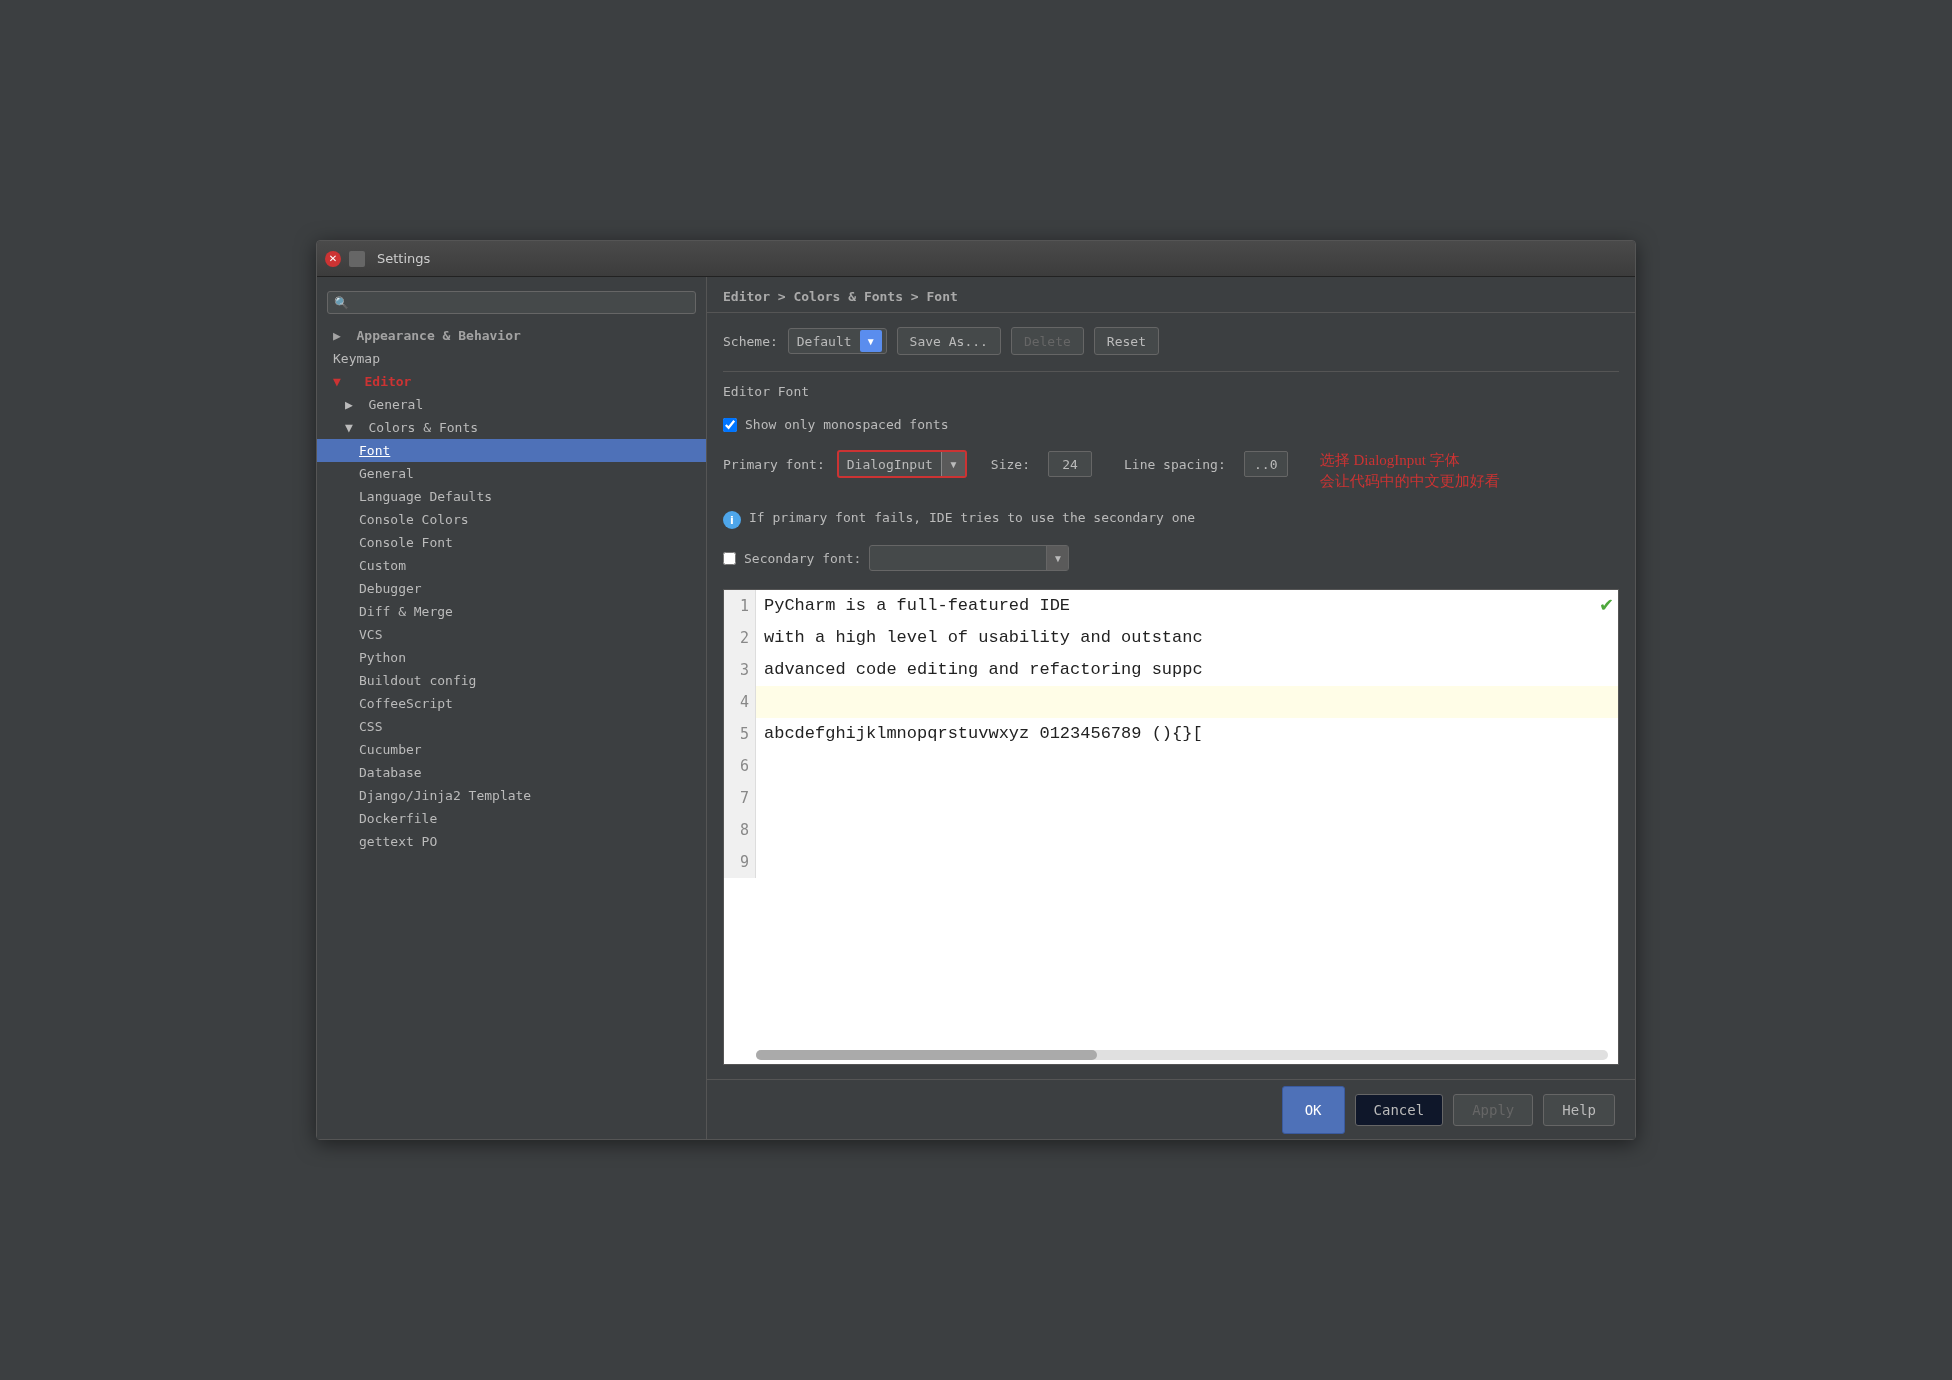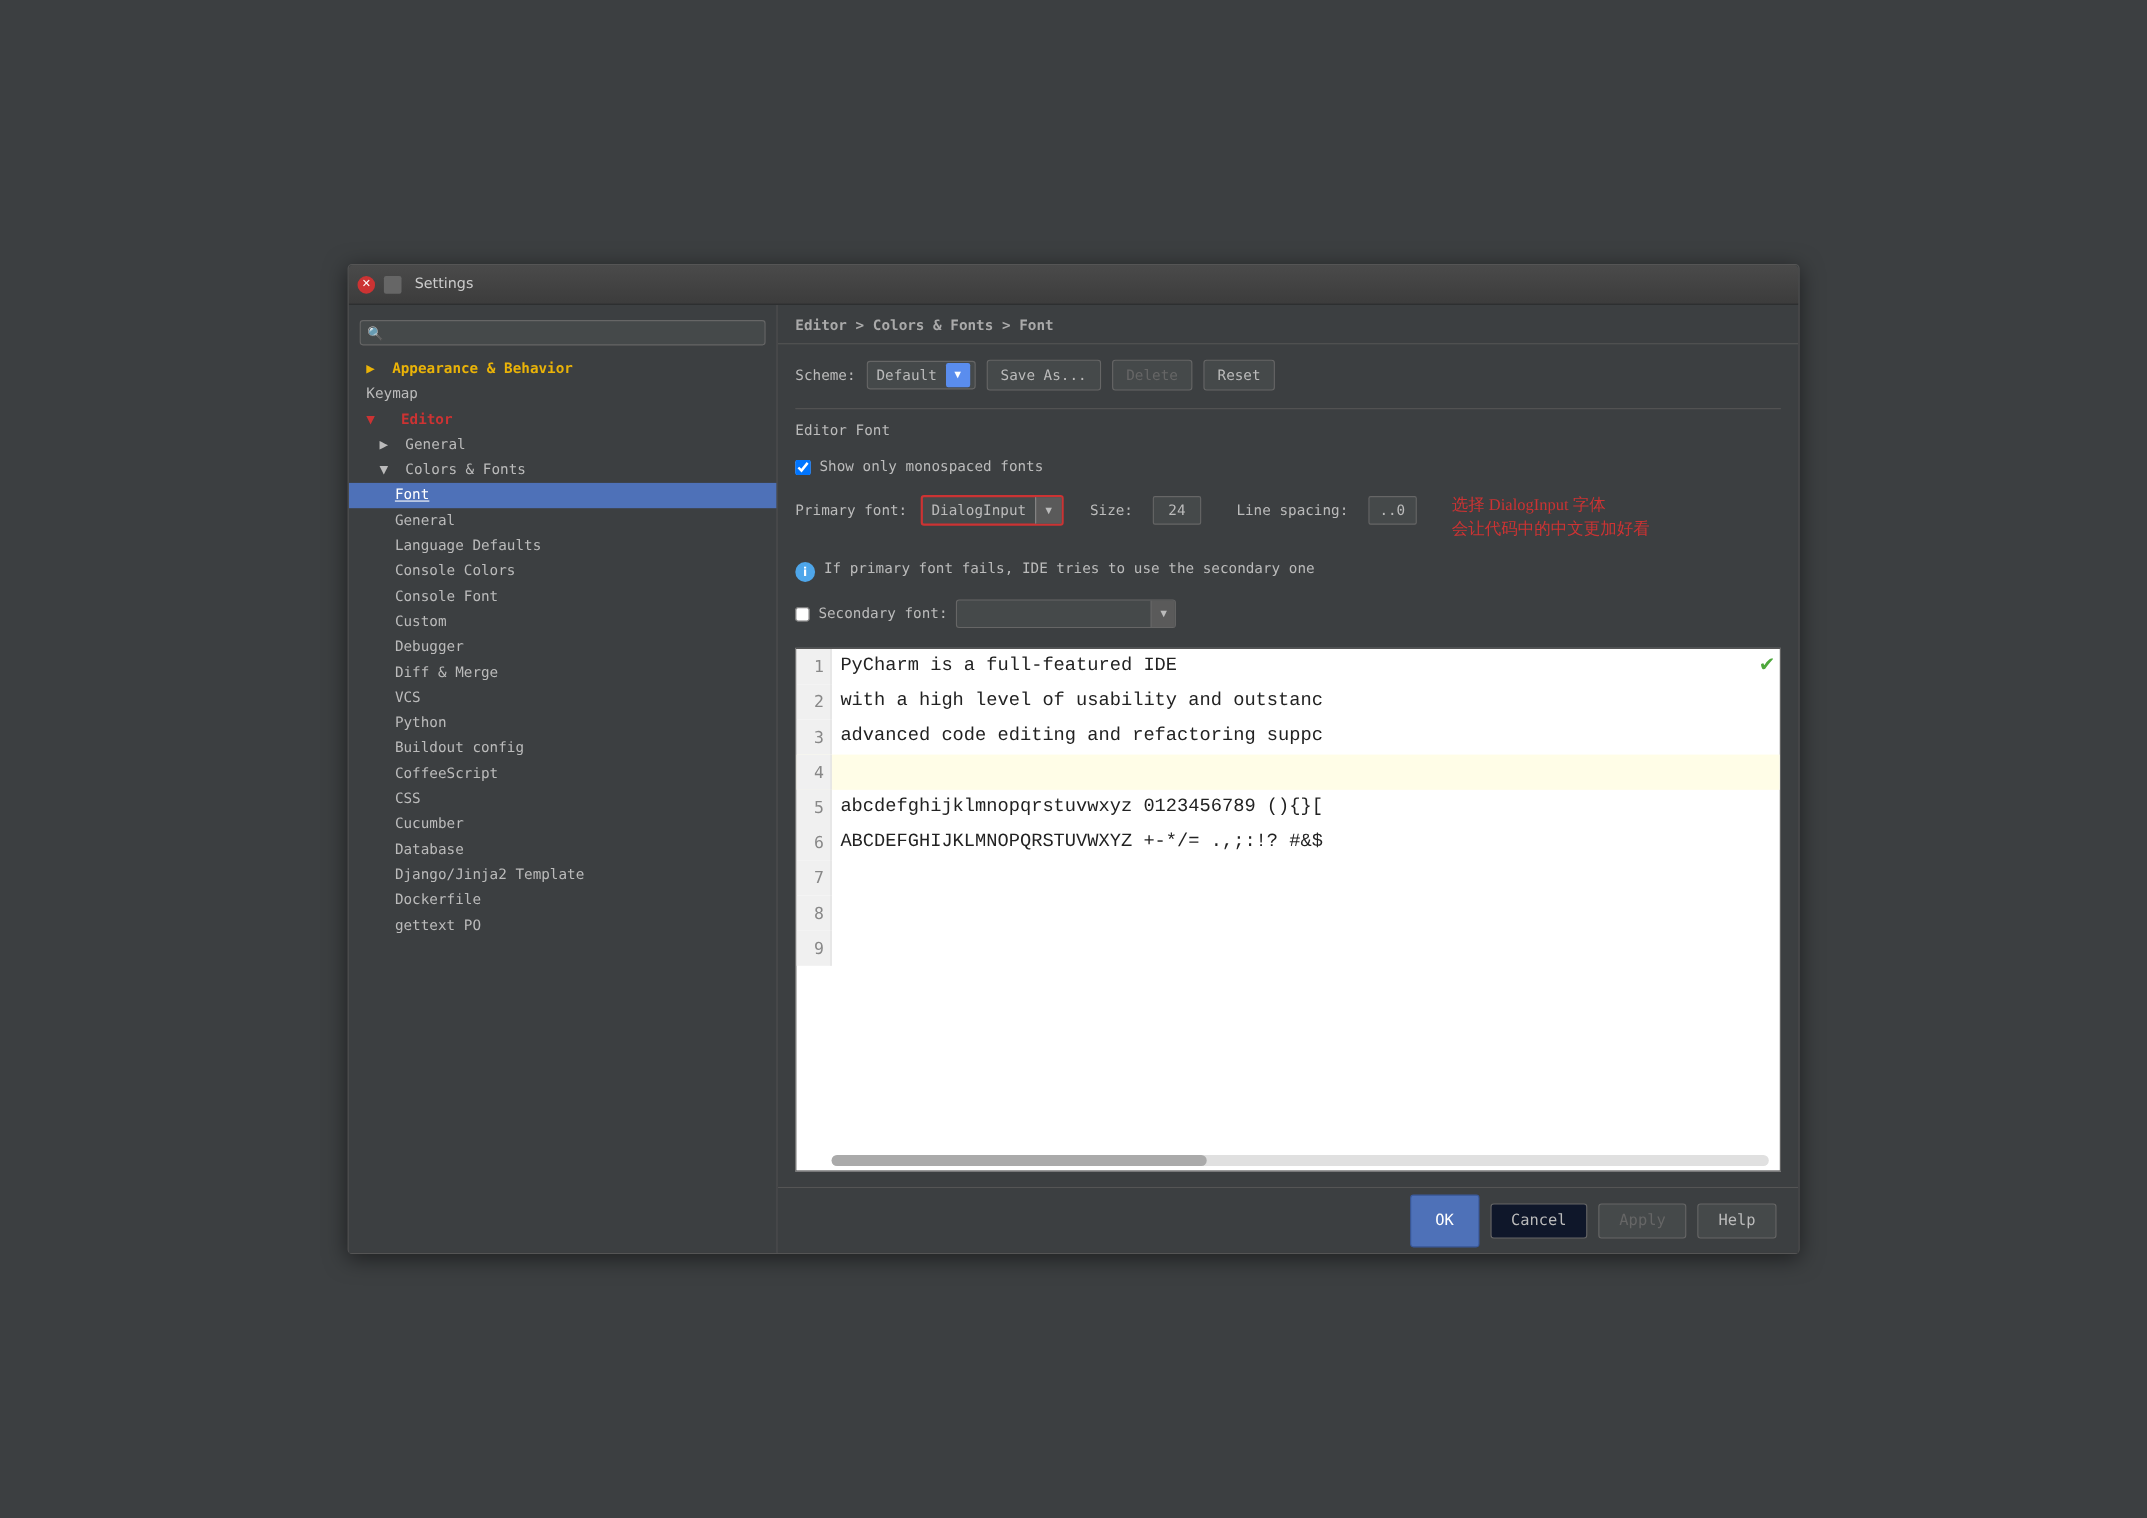--- a/index.html
+++ b/index.html
@@ -91,21 +91,21 @@
       color: #bbb;
       font-size: 13px;
       cursor: pointer;
       white-space: nowrap;
       font-family: monospace;
     }
     .sidebar-item.selected {
       background: #4e71b8;
       color: #fff;
     }
-    .sidebar-item.bold { font-weight: bold; color: #eab308; }
+    .sidebar-item.bold { font-weight: bold; color: #a3a3a3; }
     .sidebar-item.section-header {
       display: flex;
       align-items: center;
       gap: 4px;
       font-weight: bold;
       color: #cc3333;
     }
     .indent1 { padding-left: 28px; }
     .indent2 { padding-left: 42px; }
     .underline { text-decoration: underline; }
@@ -547,21 +547,20 @@
             <div class="preview-line line-highlight">
               <span class="line-num">4</span>
               <span class="line-content"></span>
             </div>
             <div class="preview-line">
               <span class="line-num">5</span>
               <span class="line-content">abcdefghijklmnopqrstuvwxyz 0123456789 (){}[</span>
             </div>
             <div class="preview-line">
               <span class="line-num">6</span>
-              <span class="line-content">ABCDEFGHIJKLMNOPQRSTUVWXYZ +-*/= .,;:!? #&amp;$</span>
             </div>
             <div class="preview-line">
               <span class="line-num">7</span>
               <span class="line-content"></span>
             </div>
             <div class="preview-line">
               <span class="line-num">8</span>
               <span class="line-content"></span>
             </div>
             <div class="preview-line">

